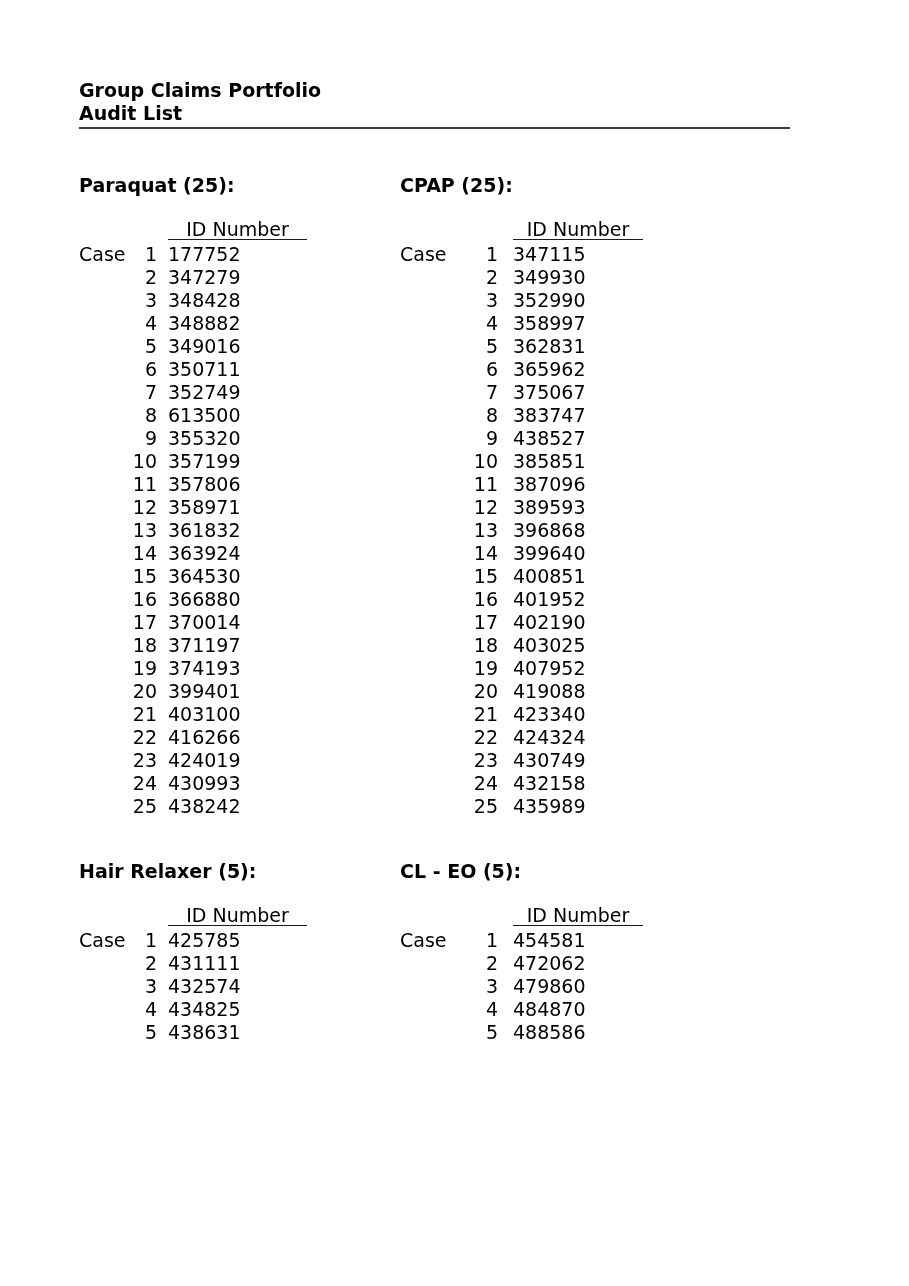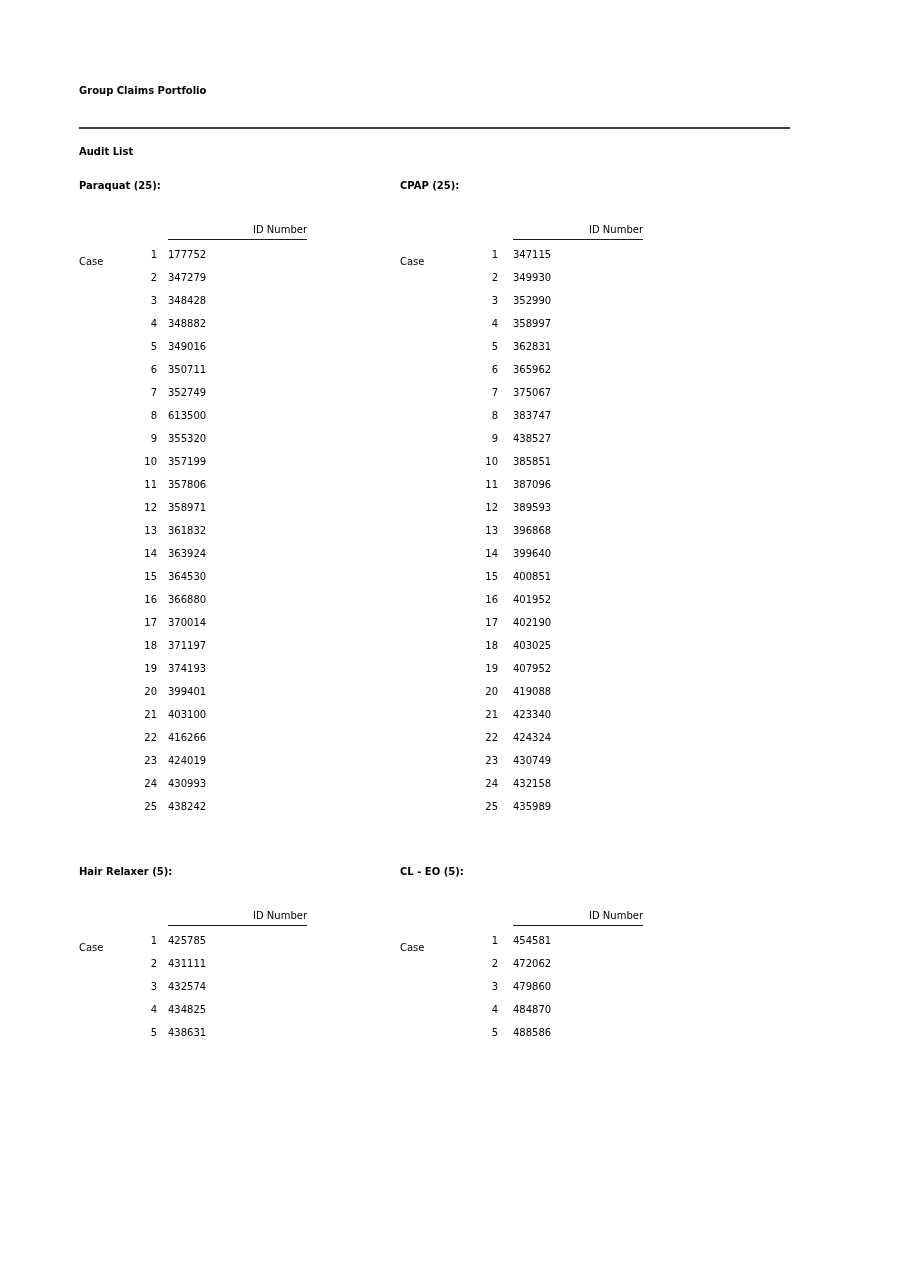--- a/index.html
+++ b/index.html
@@ -2,48 +2,48 @@
 <html><head>
 <meta charset="utf-8">
 <style>
   html,body{margin:0;padding:0;background:#ffffff;}
   .page{
     position:relative;
     width:909px;height:1286px;
     background:#ffffff;
     color:#000000;
     font-family:"DejaVu Sans", sans-serif;
-    font-size:10px;
+    font-size:19px;
     overflow:hidden;
   }
   .doc-title-line{
     position:absolute;left:79px;
     height:23px;line-height:23px;
     font-weight:bold;white-space:nowrap;
   }
   #title-line1{top:79px;}
-  #title-line2{top:102px;margin-top:38px;}
+  #title-line2{top:102px;}
   .title-rule{
     position:absolute;left:79px;top:127px;
     width:711px;height:2px;background:#3c3c3c;
   }
   .section{position:absolute;width:260px;}
   .sec-title{
     position:absolute;left:0;top:0;
     height:23px;line-height:23px;
     font-weight:bold;white-space:nowrap;
   }
   .id-header{
     position:absolute;top:46px;height:19px;line-height:19px;
-    text-align:right;border-bottom:1px solid #1c1c1c;
+    text-align:center;border-bottom:1px solid #1c1c1c;
     white-space:nowrap;
   }
   .case-label{
     position:absolute;left:0;top:69px;
-    height:23px;line-height:23px;margin-top:7px;
+    height:23px;line-height:23px;
   }
   .rows{position:absolute;top:69px;left:0;right:0;}
   .row{position:relative;height:23px;line-height:23px;}
   .row .num{position:absolute;text-align:right;}
   .row .idv{position:absolute;text-align:left;}
 
   
   .c1 .id-header{left:89px;width:139px;}
   .c1 .num{left:38px;width:40px;}
   .c1 .idv{left:89px;width:139px;}

